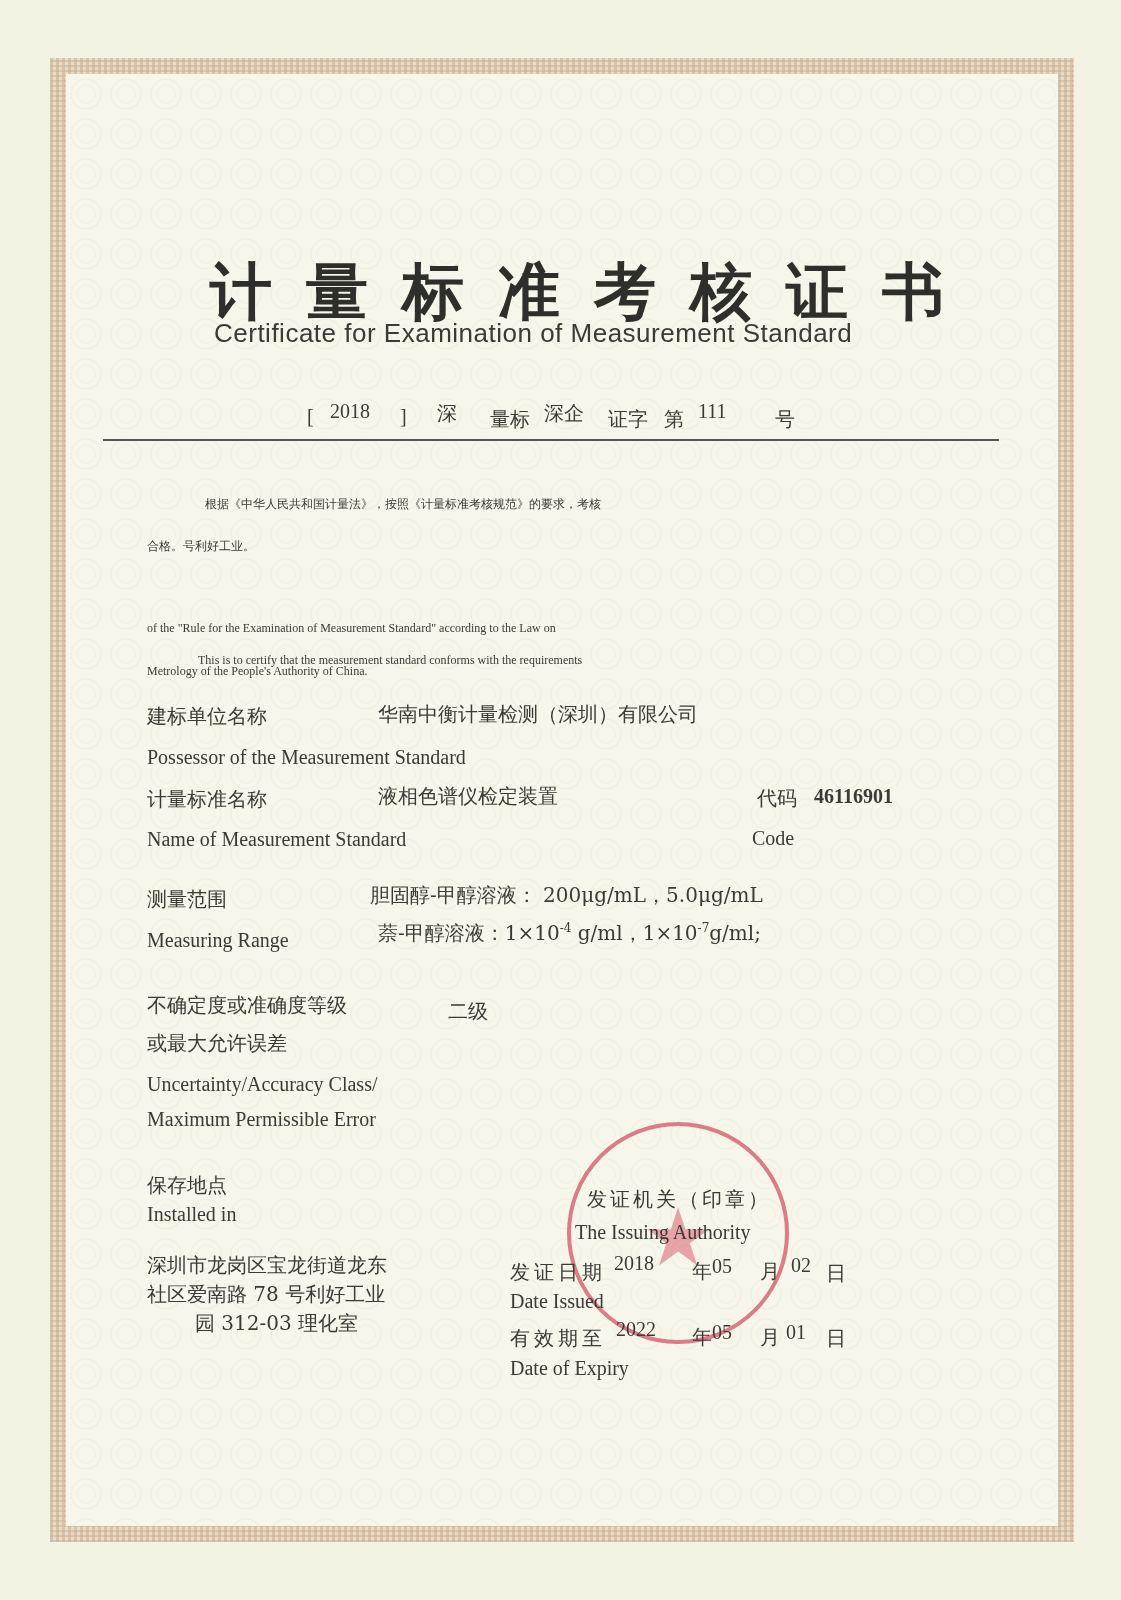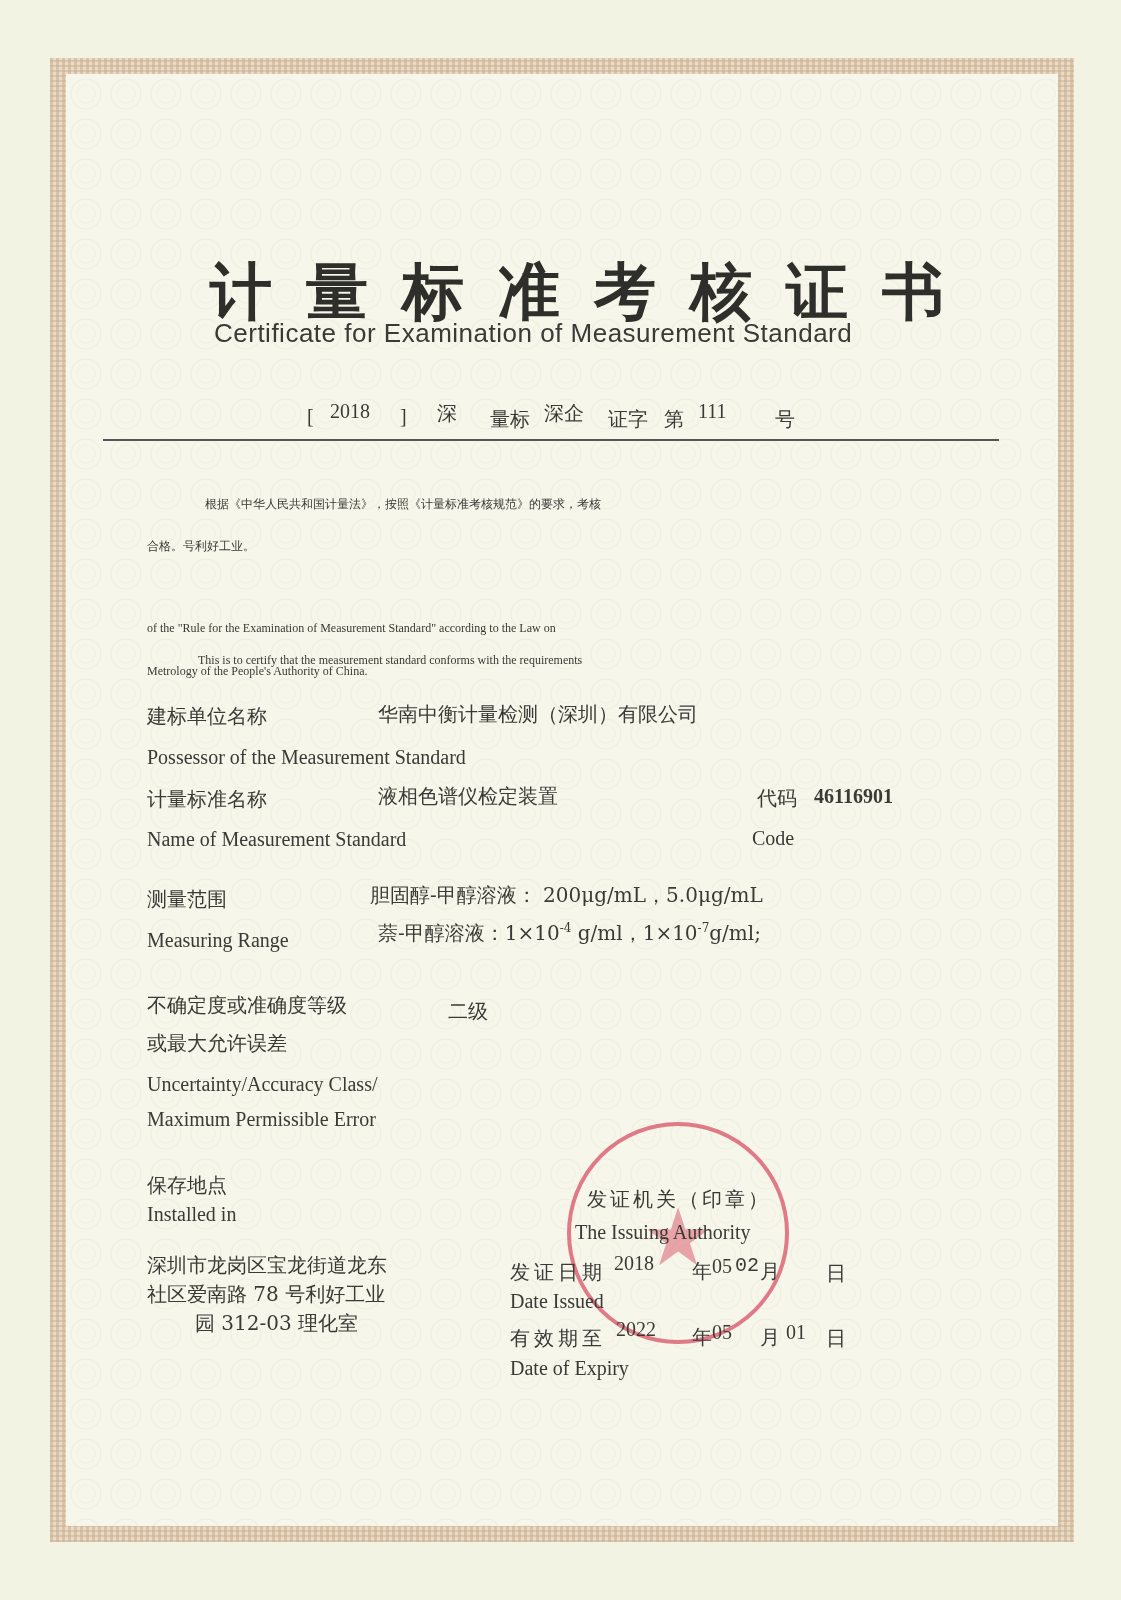--- a/index.html
+++ b/index.html
@@ -92,21 +92,21 @@
 </div>
 
 <div class="abs lbl cn" style="left:587px;top:1186px;letter-spacing:3px;">发证机关（印章）</div>
 <div class="abs lbl" style="left:575px;top:1221px;">The Issuing Authority</div>
 
 <div class="abs lbl cn" style="left:510px;top:1259px;letter-spacing:4px;">发证日期</div>
 <div class="abs lbl" style="left:614px;top:1252px;">2018</div>
 <div class="abs lbl cn" style="left:692px;top:1258px;">年</div>
 <div class="abs lbl" style="left:712px;top:1255px;">05</div>
 <div class="abs lbl cn" style="left:760px;top:1258px;">月</div>
-<div class="abs lbl" style="left:735px;top:1254px;font-family:Liberation Mono, monospace;">02</div>
+<div class="abs lbl" style="left:791px;top:1254px;">02</div>
 <div class="abs lbl cn" style="left:826px;top:1260px;">日</div>
 <div class="abs lbl" style="left:510px;top:1290px;">Date Issued</div>
 
 <div class="abs lbl cn" style="left:510px;top:1325px;letter-spacing:4px;">有效期至</div>
 <div class="abs lbl" style="left:616px;top:1318px;">2022</div>
 <div class="abs lbl cn" style="left:692px;top:1324px;">年</div>
 <div class="abs lbl" style="left:712px;top:1321px;">05</div>
 <div class="abs lbl cn" style="left:760px;top:1324px;">月</div>
 <div class="abs lbl" style="left:786px;top:1321px;">01</div>
 <div class="abs lbl cn" style="left:826px;top:1325px;">日</div>

